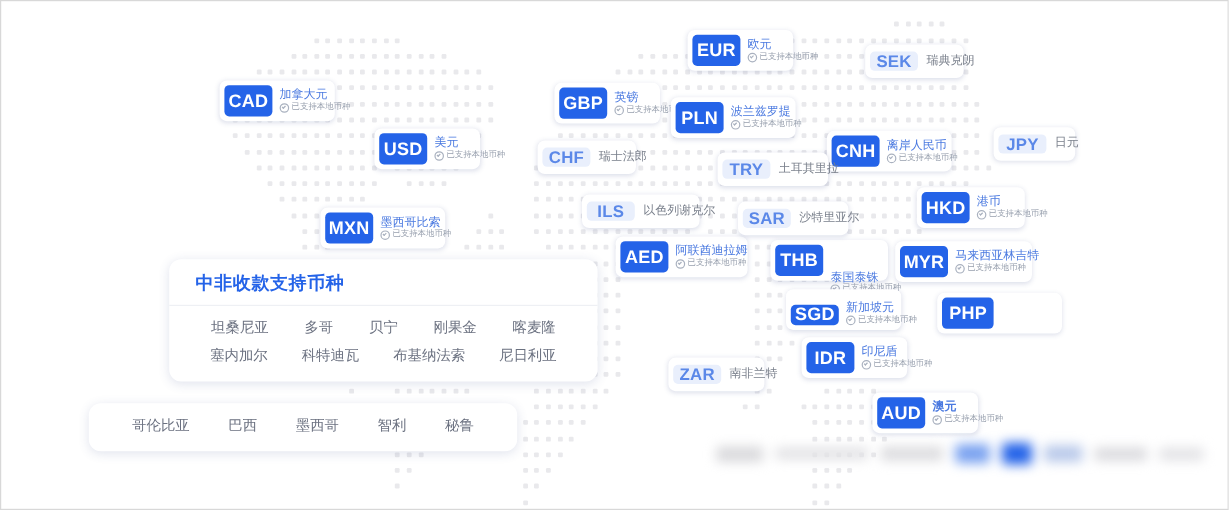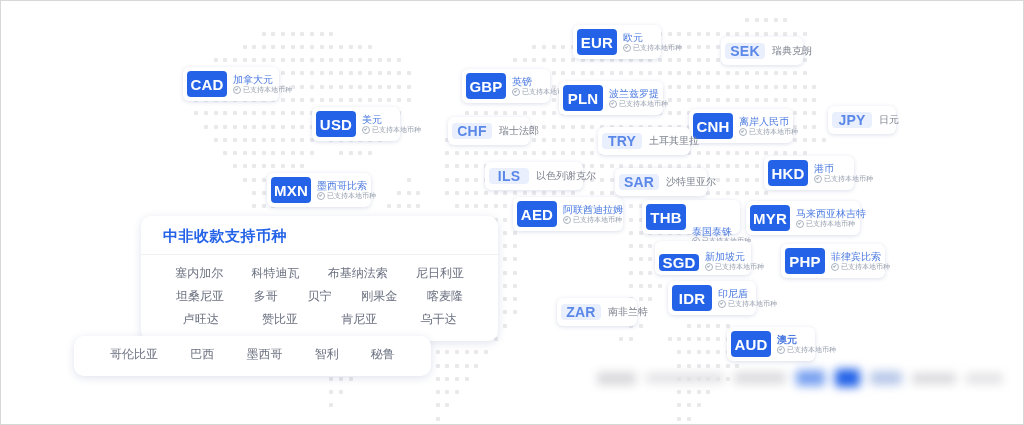--- a/index.html
+++ b/index.html
@@ -1244,27 +1244,20 @@
         <div class="meta">
           <div class="cname" style="font-size: 10px;">新加坡元</div>
           <div class="tagrow">
             <span class="tick"></span>
             <span style="font-size: 7px;">已支持本地币种</span>
           </div>
         </div>
       </div>
       <div class="card supported" style="left: 780px; top: 243px; width: 104px; height: 34px;">
         <div class="code" style="font-size: 15px;">PHP</div>
-        <div class="meta">
-          <div class="cname" style="font-size: 10px;">菲律宾比索</div>
-          <div class="tagrow">
-            <span class="tick"></span>
-            <span style="font-size: 7px;">已支持本地币种</span>
-          </div>
-        </div>
       </div>
       <div class="card supported" style="left: 667px; top: 280px; width: 88px; height: 34px;">
         <div class="code" style="font-size: 15px;">IDR</div>
         <div class="meta">
           <div class="cname" style="font-size: 10px;">印尼盾</div>
           <div class="tagrow">
             <span class="tick"></span>
             <span style="font-size: 7px;">已支持本地币种</span>
           </div>
         </div>
@@ -1323,37 +1316,31 @@
       </div>
     </div>
 
   <div id="panels-layer">
       <div class="panel" style="left: 140px; top: 215px; width: 357px;">
         <div class="panel-head">
           <div class="panel-title" style="font-size: 15px;">中非收款支持币种</div>
         </div>
         <div class="panel-body">
           <div class="panel-row">
-            <span style="font-size: 12px;">塞内加尔</span>
-            <span style="font-size: 12px;">科特迪瓦</span>
-            <span style="font-size: 12px;">布基纳法索</span>
-            <span style="font-size: 12px;">尼日利亚</span>
-          </div>
-          <div class="panel-row">
             <span style="font-size: 12px;">坦桑尼亚</span>
             <span style="font-size: 12px;">多哥</span>
             <span style="font-size: 12px;">贝宁</span>
             <span style="font-size: 12px;">刚果金</span>
             <span style="font-size: 12px;">喀麦隆</span>
           </div>
           <div class="panel-row">
-            <span style="font-size: 12px;">卢旺达</span>
-            <span style="font-size: 12px;">赞比亚</span>
-            <span style="font-size: 12px;">肯尼亚</span>
-            <span style="font-size: 12px;">乌干达</span>
+            <span style="font-size: 12px;">塞内加尔</span>
+            <span style="font-size: 12px;">科特迪瓦</span>
+            <span style="font-size: 12px;">布基纳法索</span>
+            <span style="font-size: 12px;">尼日利亚</span>
           </div>
         </div>
       </div>
       <div class="panel" style="left: 73px; top: 335px; width: 357px;">
         <div class="panel-body">
           <div class="panel-row">
             <span style="font-size: 12px;">哥伦比亚</span>
             <span style="font-size: 12px;">巴西</span>
             <span style="font-size: 12px;">墨西哥</span>
             <span style="font-size: 12px;">智利</span>

